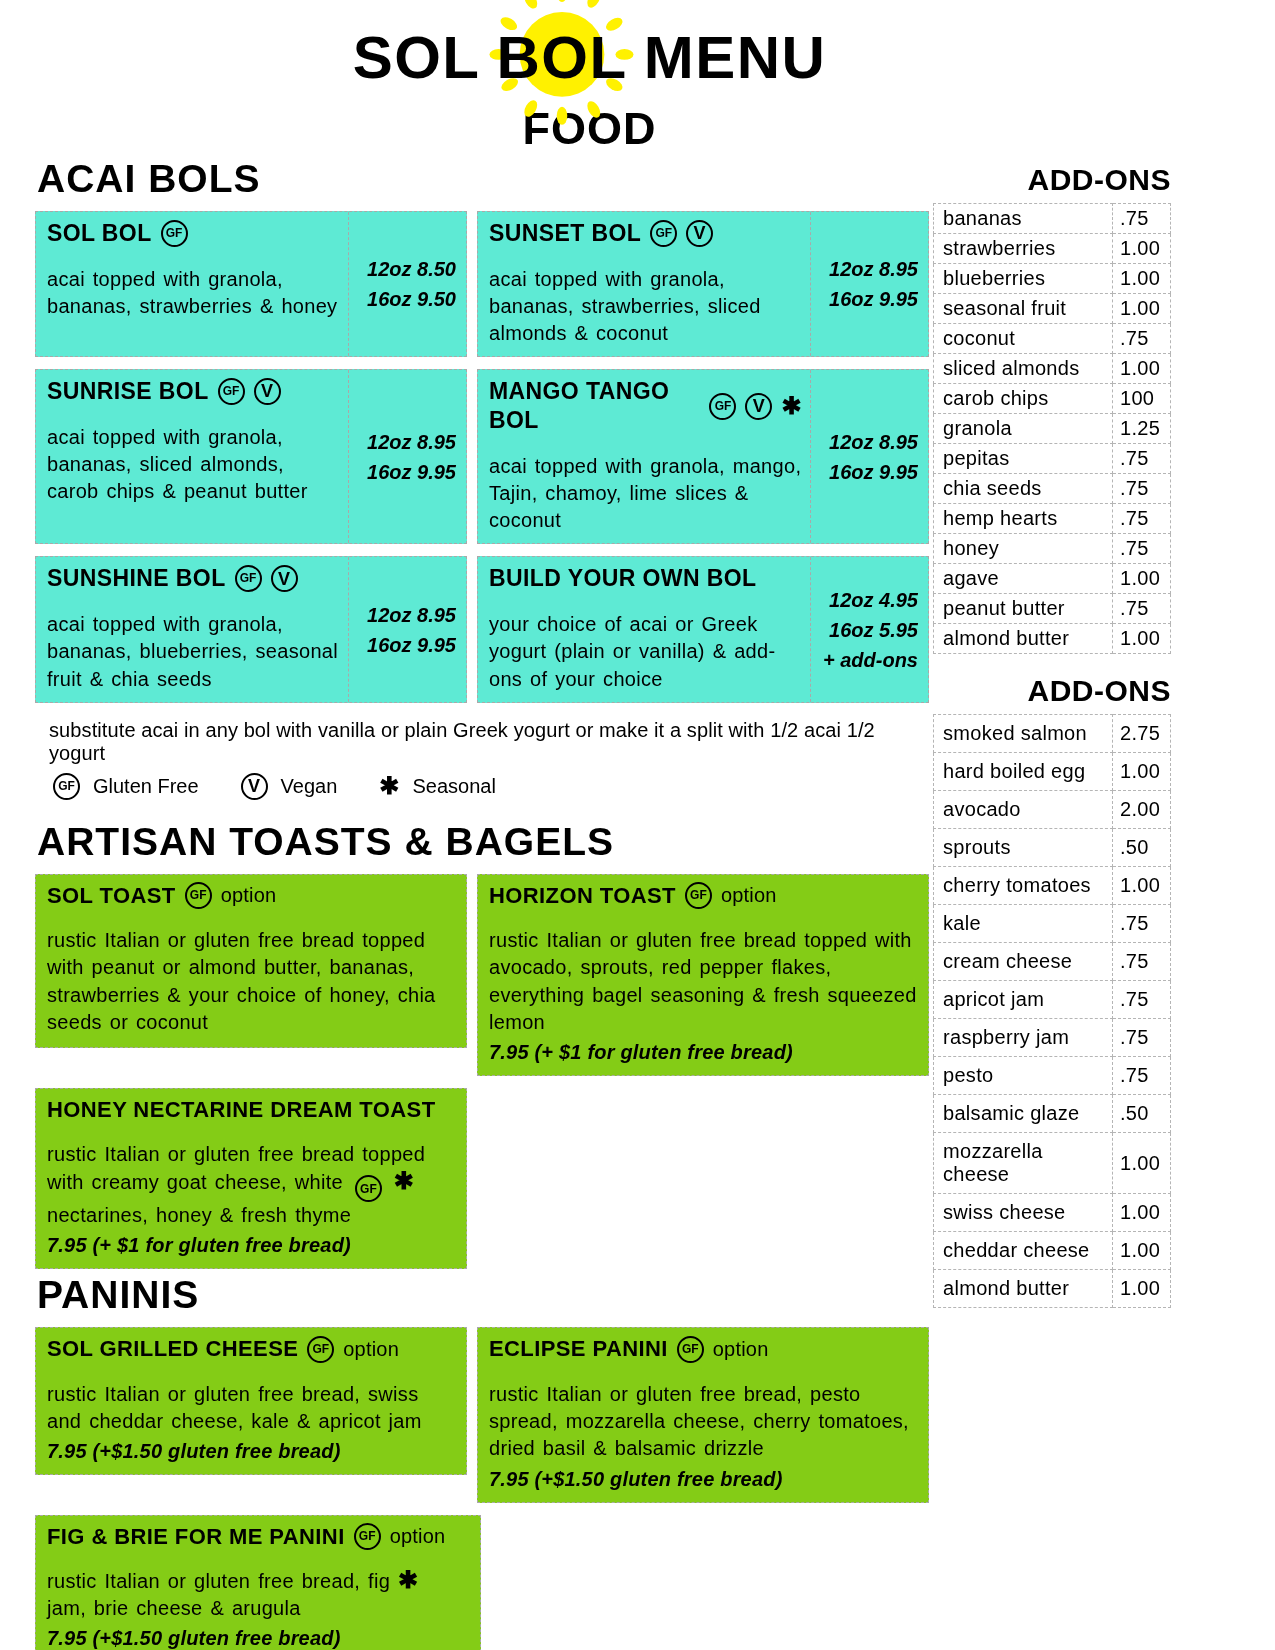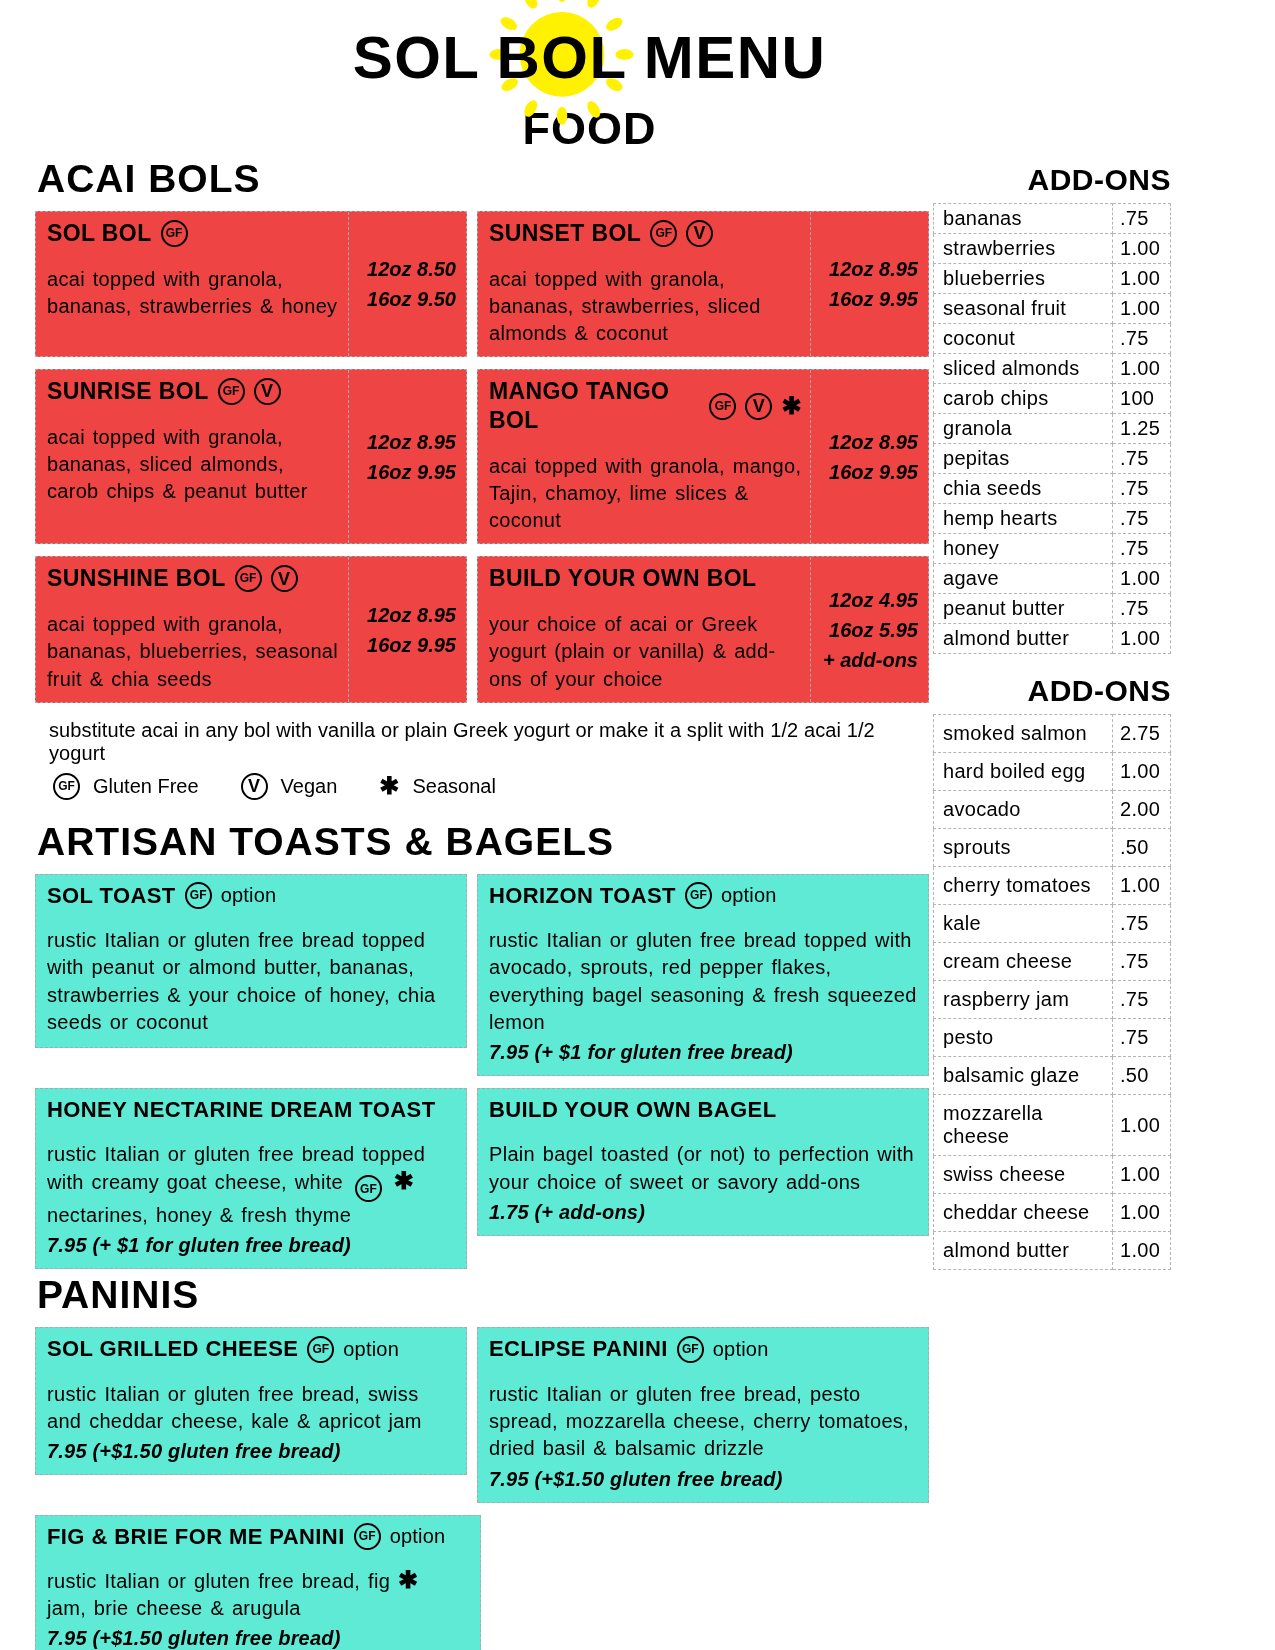--- a/index.html
+++ b/index.html
@@ -26,21 +26,21 @@
   
   .layout { display: grid; grid-template-columns: 894px 238px; column-gap: 4px;
             padding: 2px 100px 0 35px; align-items: start; }
 
   h2.section-heading { font-size: 39px; font-weight: 900; letter-spacing: 1px; margin: 0 0 10px 2px; }
 
   .menu-grid { display: grid; grid-template-columns: 432px 452px; column-gap: 10px; row-gap: 12px; }
   .menu-grid.top-align { align-items: start; }
 
   
-  .item-cell { border: 1px dashed #a9a9a9; display: flex; background: #ef4444; }
+  .item-cell { border: 1px dashed #a9a9a9; display: flex; background: #5eead4; }
   .item-main { flex: 1 1 auto; padding: 7px 8px 9px 11px; }
   .item-prices { width: 118px; flex: 0 0 118px; border-left: 1px dashed #a9a9a9;
                  display: flex; flex-direction: column; justify-content: center; align-items: flex-end;
                  padding: 4px 10px; font-weight: bold; font-style: italic; font-size: 20px; line-height: 1.5; }
 
   .item-title { font-size: 23px; font-weight: bold; letter-spacing: 0.4px;
                 display: flex; align-items: center; gap: 9px; line-height: 1.25; }
   .desc { font-size: 20px; line-height: 1.36; margin: 18px 0 0 0; letter-spacing: 0.3px; word-spacing: 2px; }
 
   
@@ -53,21 +53,21 @@
   .option-label { font-size: 20px; font-weight: normal; letter-spacing: 0.2px; }
   .desc .badge { margin: 0 4px; }
   .desc .badge-seasonal { margin-right: 4px; }
 
   
   .note { font-size: 20px; margin: 16px 0 8px 14px; letter-spacing: 0.1px; }
   .legend { display: flex; align-items: center; margin: 8px 0 20px 18px; font-size: 20px; }
   .legend-item { display: flex; align-items: center; gap: 13px; margin-right: 42px; }
 
   
-  .toast-cell { border: 1px dashed #a9a9a9; padding: 7px 11px 11px 11px; background: #5eead4; }
+  .toast-cell { border: 1px dashed #a9a9a9; padding: 7px 11px 11px 11px; background: #84cc16; }
   .toast-cell .item-title { font-size: 22px; }
   .price-line { font-weight: bold; font-style: italic; font-size: 20px; margin: 5px 0 0 0; letter-spacing: 0.2px; }
   .toasts-section, .paninis-section { margin-top: 4px; }
   .fig-cell { grid-column: 1 / 2; width: 446px; }
 
   
   .addons-col h2 { font-size: 30px; font-weight: 900; letter-spacing: 0.5px;
                    text-align: right; margin: 6px 0 6px 0; }
   .addons-col h2.second { margin-top: 20px; }
   table.addons { border-collapse: collapse; width: 100%; table-layout: fixed; }
@@ -252,27 +252,20 @@
             </div>
             <p class="desc">
               <span>rustic Italian or gluten free bread topped with creamy goat cheese, white</span>
               <span class="badge badge-gf">GF</span>
               <span class="badge-seasonal">✱</span>
               <span>nectarines, honey &amp; fresh thyme</span>
             </p>
             <p class="price-line">7.95 (+ $1 for gluten free bread)</p>
           </div>
 
-          <div class="toast-cell">
-            <div class="item-title">
-              <span>BUILD YOUR OWN BAGEL</span>
-            </div>
-            <p class="desc">Plain bagel toasted (or not) to perfection with your choice of sweet or savory add-ons</p>
-            <p class="price-line">1.75 (+ add-ons)</p>
-          </div>
         </div>
       </section>
 
       <section class="paninis-section">
         <h2 class="section-heading">PANINIS</h2>
 
         <div class="menu-grid top-align">
 
           <div class="toast-cell">
             <div class="item-title">
@@ -426,20 +419,24 @@
             <tr>
               <td class="an">kale</td>
               <td class="ap">.75</td>
             </tr>
 
             <tr>
               <td class="an">cream cheese</td>
               <td class="ap">.75</td>
             </tr>
 
+            <tr>
+              <td class="an">apricot jam</td>
+              <td class="ap">.75</td>
+            </tr>
 
             <tr>
               <td class="an">raspberry jam</td>
               <td class="ap">.75</td>
             </tr>
 
             <tr>
               <td class="an">pesto</td>
               <td class="ap">.75</td>
             </tr>

